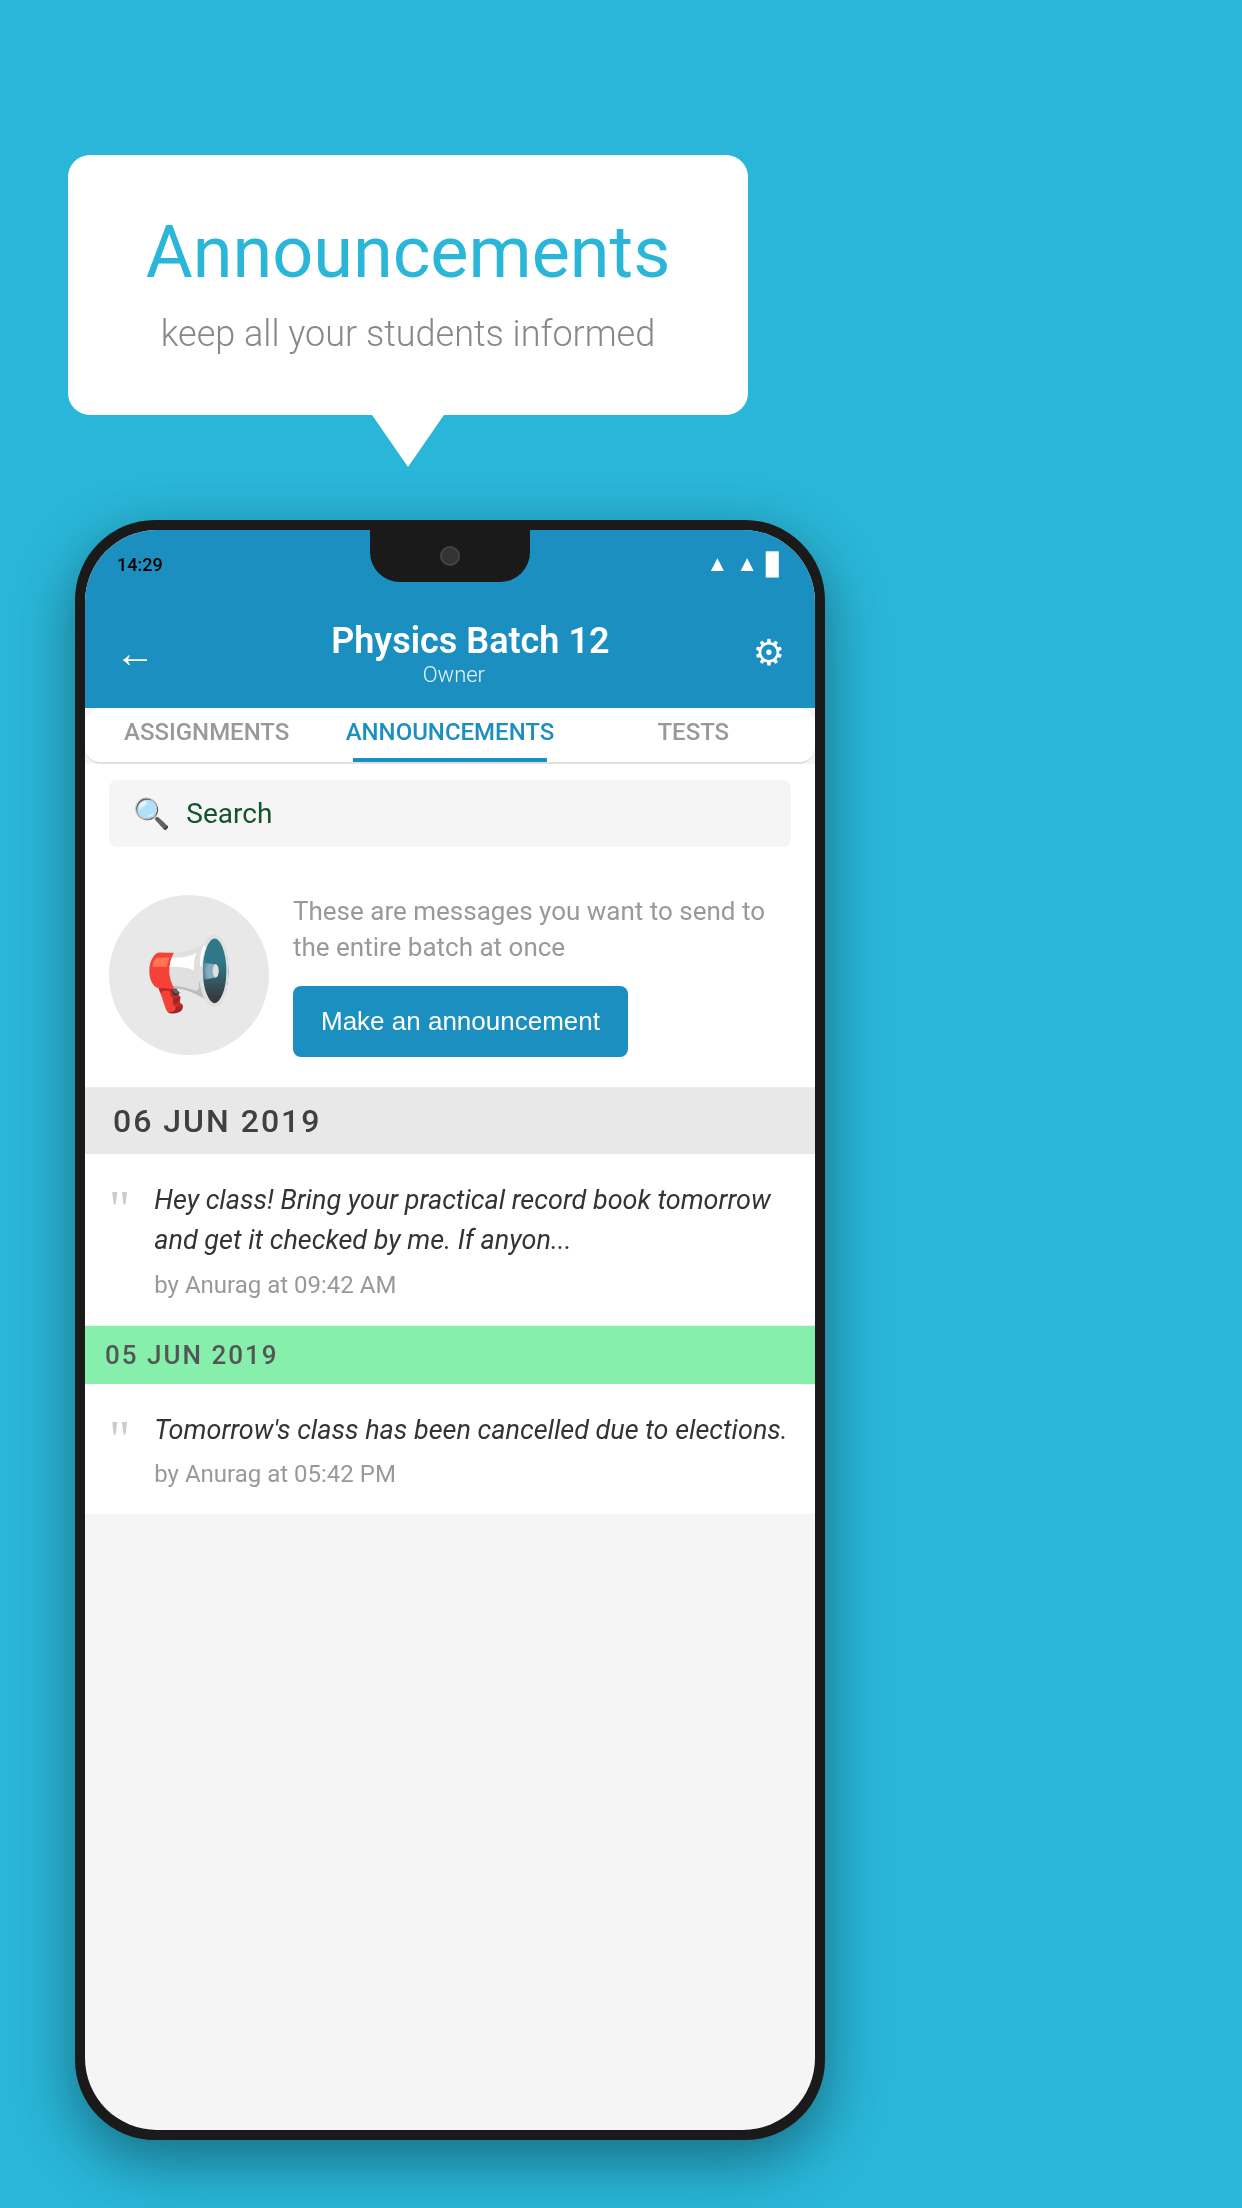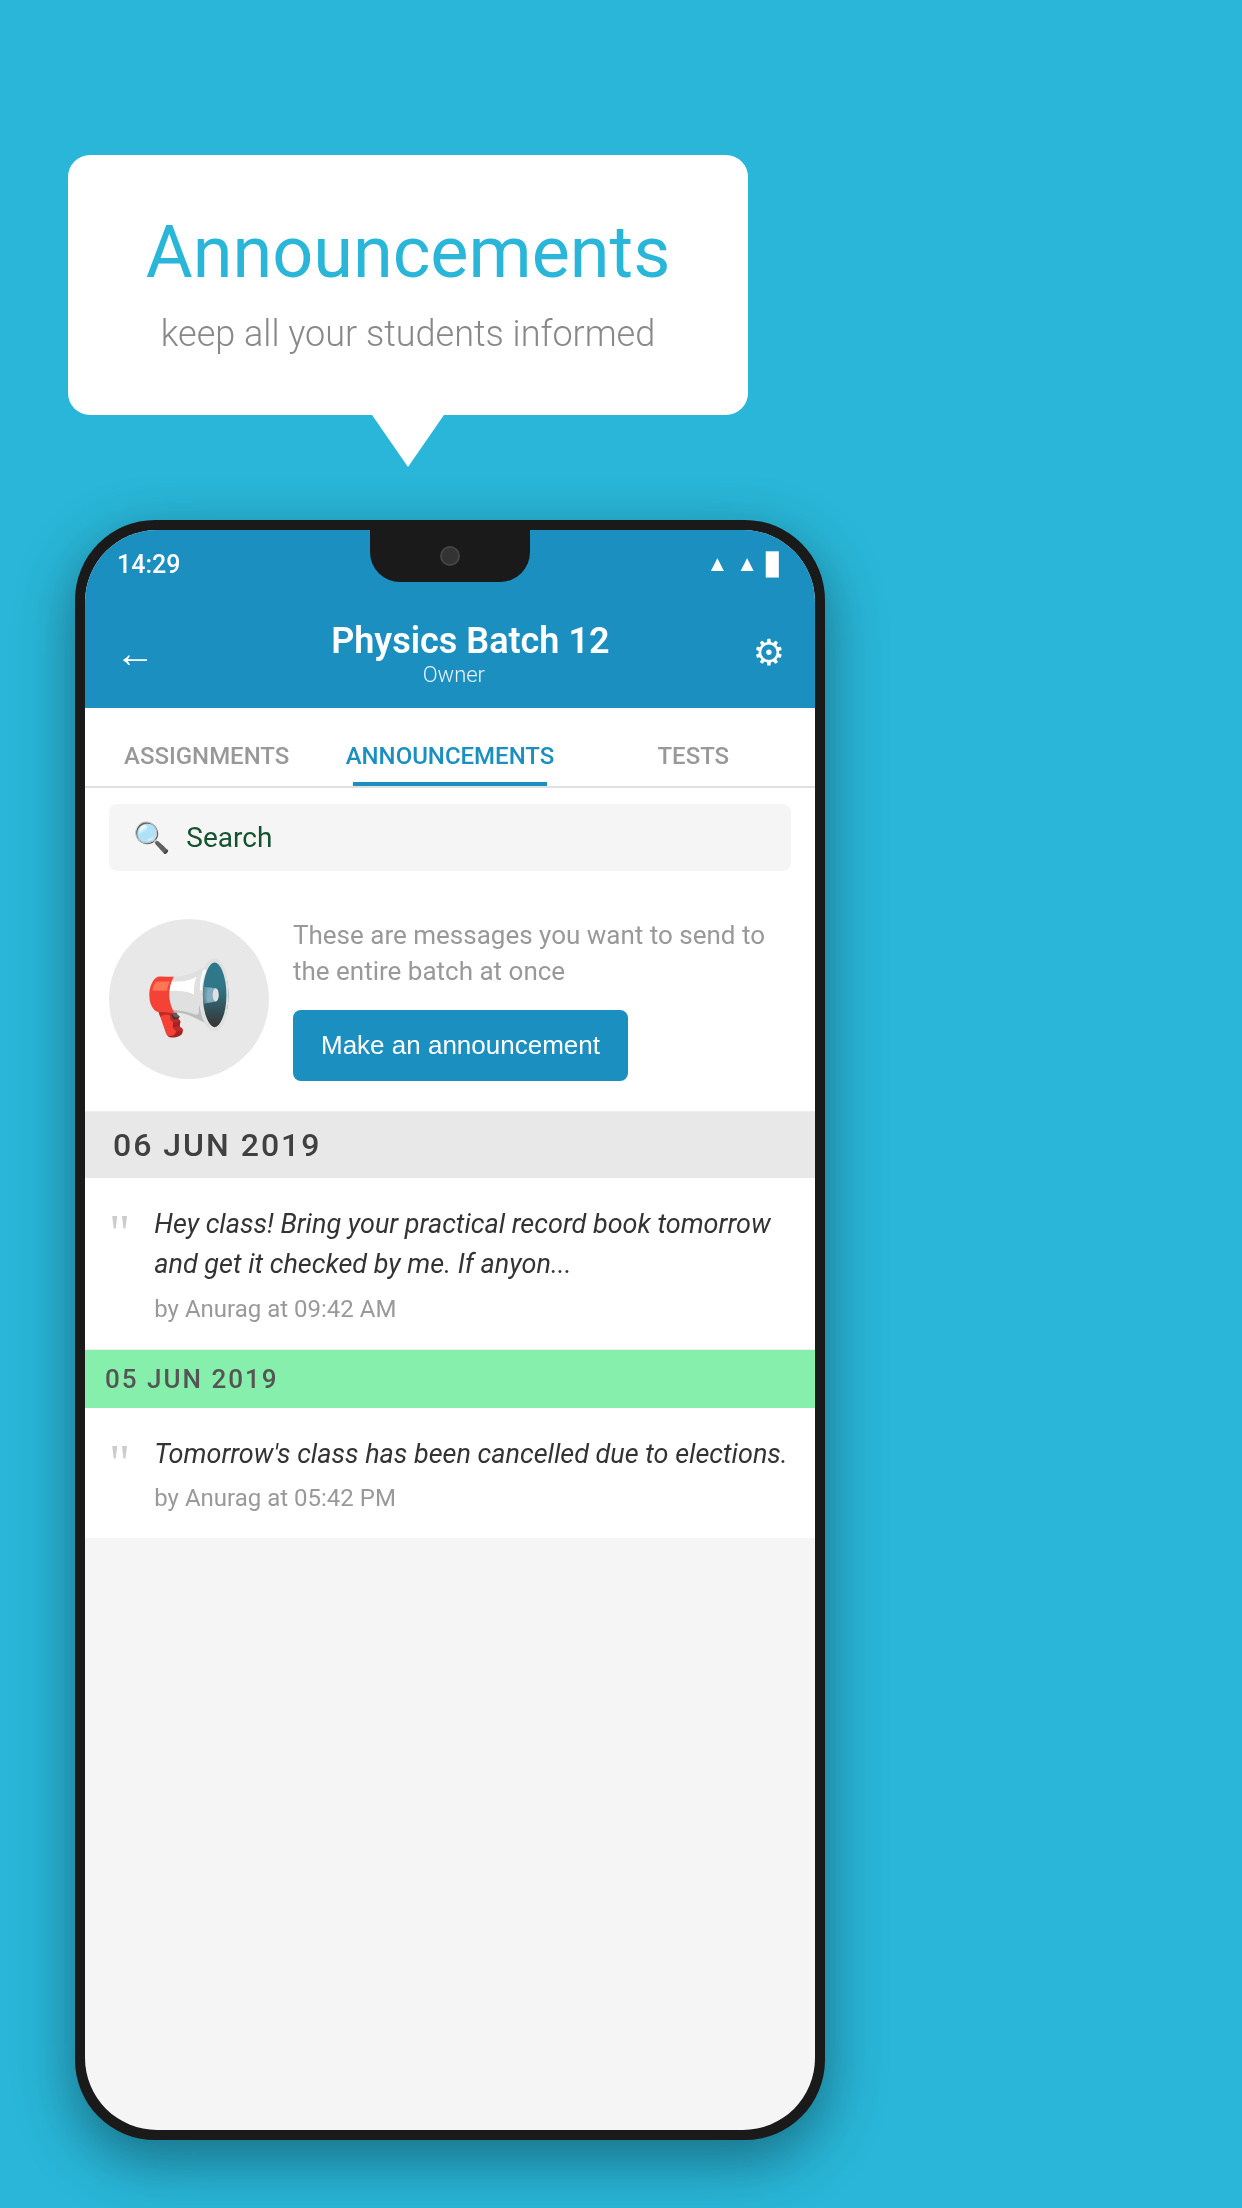--- a/index.html
+++ b/index.html
@@ -105,22 +105,22 @@
 
     .camera {
       width: 20px;
       height: 20px;
       background: #333;
       border-radius: 50%;
       border: 2px solid #444;
     }
 
     .time {
-      color: #ffffff;
-      font-size: 25px;
+      color: #000000;
+      font-size: 18px;
       font-weight: 500;
     }
 
     .status-icons {
       display: flex;
       align-items: center;
       gap: 8px;
     }
 
     .wifi-icon, .signal-icon, .battery-icon {
@@ -165,22 +165,23 @@
       color: white;
       font-size: 36px;
       cursor: pointer;
     }
 
     
     .tab-bar {
       background: white;
       display: flex;
       border-bottom: 2px solid #e0e0e0;
-      height: 80px;
+      height: 56px;
       align-items: flex-end;
+      border-radius: 16px;
     }
 
     .tab {
       flex: 1;
       text-align: center;
       padding-bottom: 16px;
       font-size: 24px;
       font-weight: 500;
       color: #999;
       cursor: pointer;

